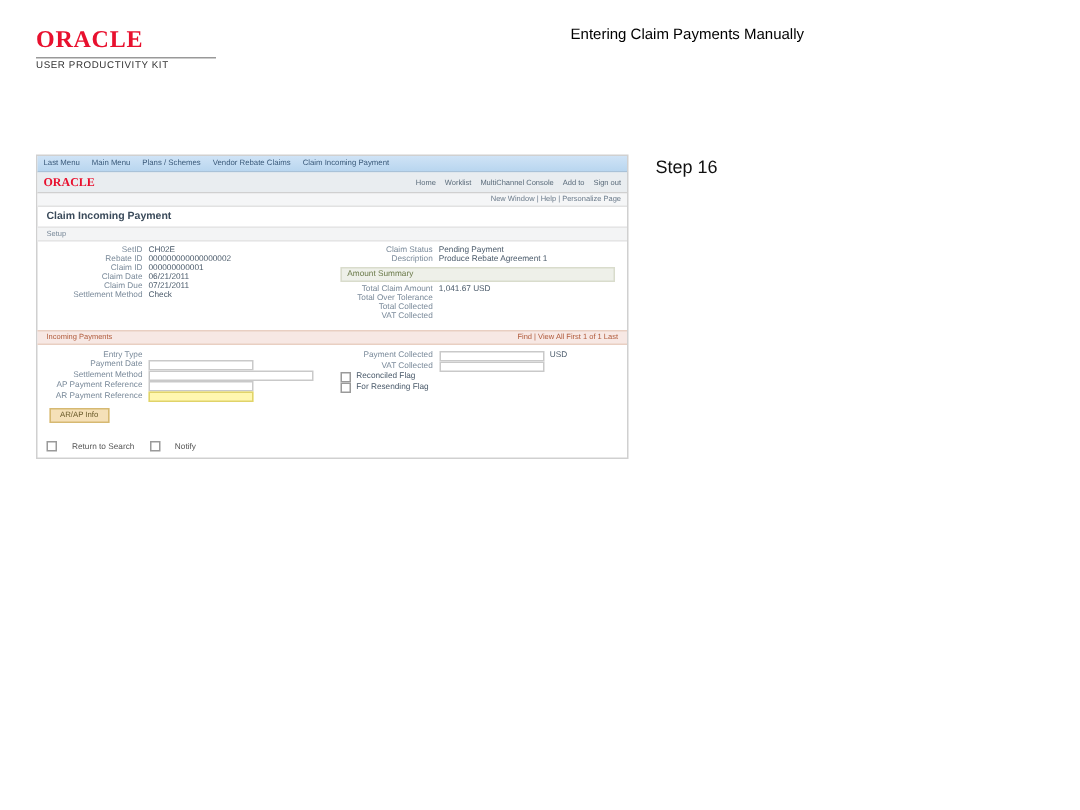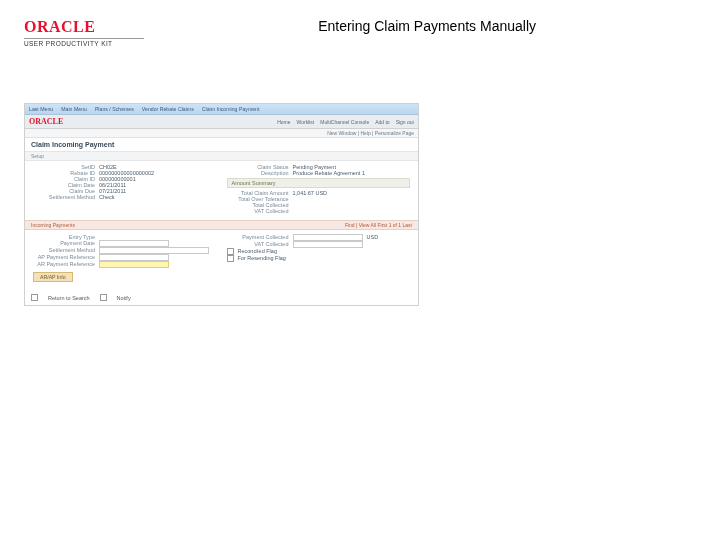--- a/index.html
+++ b/index.html
@@ -4,21 +4,21 @@
 <style>
   * { box-sizing: border-box; margin: 0; padding: 0; }
   html, body { width: 720px; height: 540px; font-family: Arial, Helvetica, sans-serif; background: #fff; color: #222; }
   .page { width: 580px; height: 540px; position: relative; }
 
   
   .header-row { display: flex; align-items: flex-start; padding: 18px 24px 6px 24px; }
   .logo-block { width: 140px; }
   .oracle-logo { font-family: Georgia, 'Times New Roman', serif; font-weight: bold; color: #e8102e; font-size: 16px; letter-spacing: 0.5px; }
   .logo-sub { font-size: 6.5px; letter-spacing: 0.4px; color: #333; border-top: 1px solid #999; margin-top: 2px; padding-top: 1px; width: 120px; }
-  .title { margin-left: auto; font-size: 14px; color: #000; padding-right: 20px; text-align: right; }
+  .title { margin-left: auto; font-size: 10px; color: #000; padding-right: 20px; text-align: right; }
 
   
   .content-row { display: flex; padding: 50px 24px 0 24px; gap: 18px; }
 
   
   .mock { width: 395px; border: 1px solid #d0d0d0; background: #fff; font-size: 5.5px; color: #555; }
   .mock-nav { background: linear-gradient(#cfe3f6,#b9d6ef); border-bottom: 1px solid #a9c2d8; padding: 2px 4px; display: flex; gap: 8px; color: #3a5a7a; }
   .mock-nav span { font-size: 5.2px; }
   .mock-brand-row { background: #e9edf0; border-bottom: 1px solid #d0d0d0; padding: 2px 4px; display: flex; align-items: center; }
   .mock-brand { color: #e8102e; font-family: Georgia, serif; font-weight: bold; font-size: 8px; }
@@ -194,16 +194,17 @@
       <div class="mock-footer">
         <span class="mock-check"></span>
         <span>Return to Search</span>
         <span class="mock-check"></span>
         <span>Notify</span>
       </div>
 
     </div>
 
     <div class="instructions">
+      <div class="step-label">Step 16</div>
     </div>
 
   </div>
 </div>
 
 </body></html>

